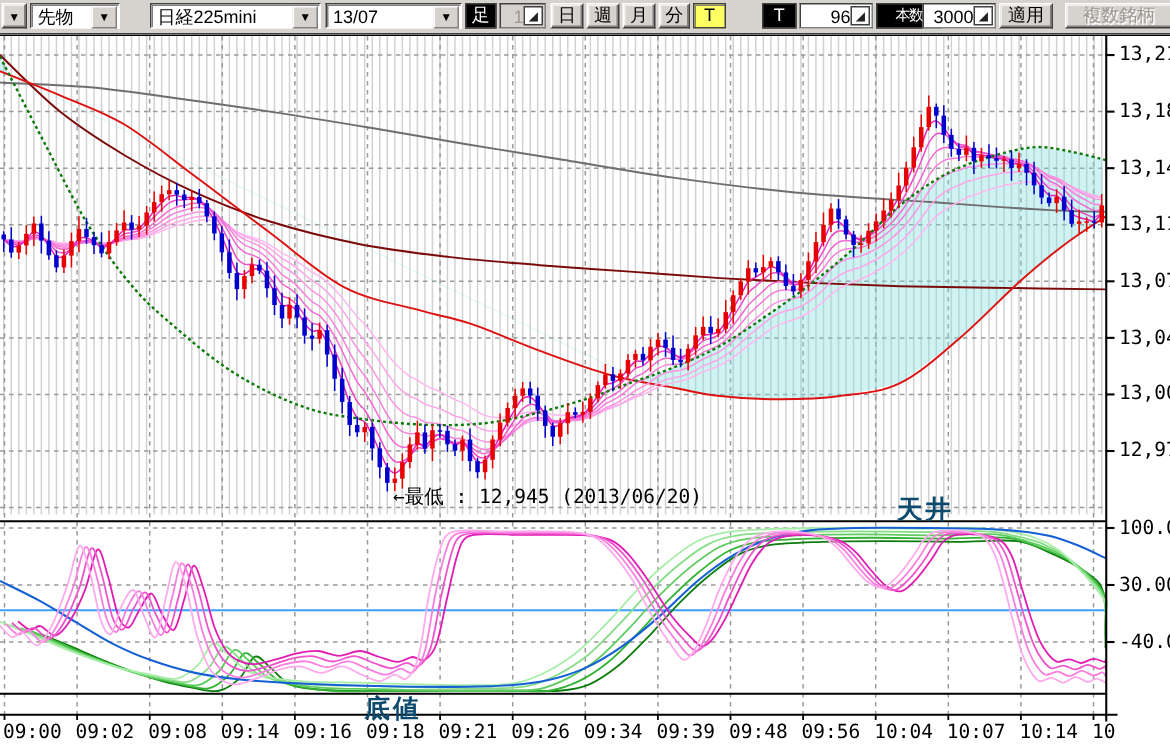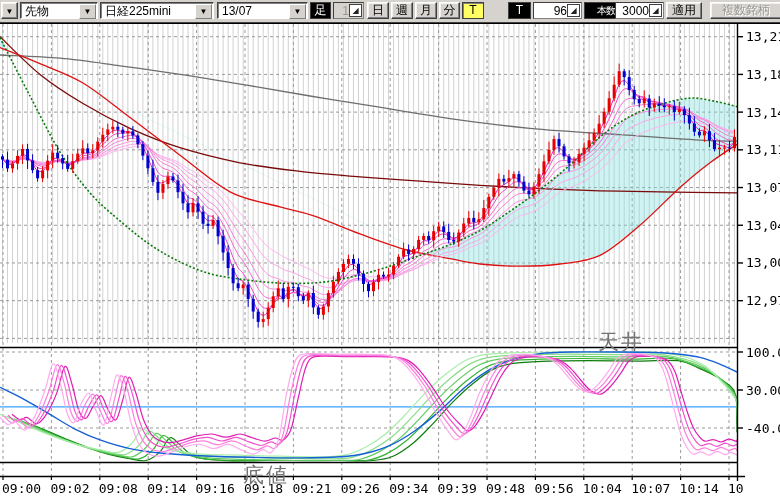--- a/index.html
+++ b/index.html
@@ -26,33 +26,33 @@
   .field.gray{background:#d6d3ce;}
   .field .gv{color:#9b9892;}
   .spin{position:absolute;right:1px;bottom:1px;width:11px;height:11px;background:#fff;
         border:1px solid #404040;font-size:8px;line-height:11px;text-align:center;color:#222;cursor:pointer;}
   
   #canvas{position:absolute;left:0;top:0;z-index:1;}
   .axlbl{position:absolute;font-family:"DejaVu Sans Mono","Liberation Mono",monospace;
          font-size:13px;color:#000;white-space:nowrap;z-index:5;}
   .annot{position:absolute;font-size:13px;color:#000;white-space:nowrap;z-index:6;
          font-family:"DejaVu Sans Mono","Liberation Mono",monospace;}
-  .red-annot{position:absolute;font-size:21px;font-weight:normal;color:#737373;z-index:6;
+  .red-annot{position:absolute;font-size:17px;font-weight:bold;color:#0c4a6e;z-index:6;
              font-family:"Liberation Sans",sans-serif;letter-spacing:2px;}
 </style>
 </head>
 <body>
 
 <div id="app">
 
   <div id="toolbar">
     <div class="tb btn" style="left:1px;width:17px;">
       <span style="font-size:8px;">▼</span>
     </div>
-    <div class="tb combo" style="left:20px;width:78px;">
+    <div class="tb combo" style="left:20px;width:60px;">
       <span class="cval">先物</span>
       <span class="drop">▼</span>
     </div>
     <div class="tb combo" style="left:100px;width:114px;">
       <span class="cval">日経225mini</span>
       <span class="drop">▼</span>
     </div>
     <div class="tb combo" style="left:217px;width:91px;">
       <span class="cval">13/07</span>
       <span class="drop">▼</span>
@@ -613,20 +613,21 @@
         <line x1="438.59999999999997" y1="476" x2="438.59999999999997" y2="480" stroke="#000" stroke-width="1.2"></line>
         <line x1="487" y1="476" x2="487" y2="480" stroke="#000" stroke-width="1.2"></line>
         <line x1="535.4" y1="476" x2="535.4" y2="480" stroke="#000" stroke-width="1.2"></line>
         <line x1="583.8" y1="476" x2="583.8" y2="480" stroke="#000" stroke-width="1.2"></line>
         <line x1="632.1999999999999" y1="476" x2="632.1999999999999" y2="480" stroke="#000" stroke-width="1.2"></line>
         <line x1="680.6" y1="476" x2="680.6" y2="480" stroke="#000" stroke-width="1.2"></line>
         <line x1="729" y1="476" x2="729" y2="480" stroke="#000" stroke-width="1.2"></line>
       </g>
     </svg>
 
+  <div class="annot" style="left:262px;top:322px;">←最低 : 12,945 (2013/06/20)</div>
   <div class="red-annot" style="left:598px;top:328px;">天井</div>
   <div class="red-annot" style="left:243px;top:461px;">底値</div>
 
   <div id="labels">
       <div class="axlbl" style="left: 746px; top: 29.2px;">13,215</div>
       <div class="axlbl" style="left: 746px; top: 66.91px;">13,180</div>
       <div class="axlbl" style="left: 746px; top: 104.62px;">13,145</div>
       <div class="axlbl" style="left: 746px; top: 142.33px;">13,110</div>
       <div class="axlbl" style="left: 746px; top: 180.04px;">13,075</div>
       <div class="axlbl" style="left: 746px; top: 217.75px;">13,040</div>

